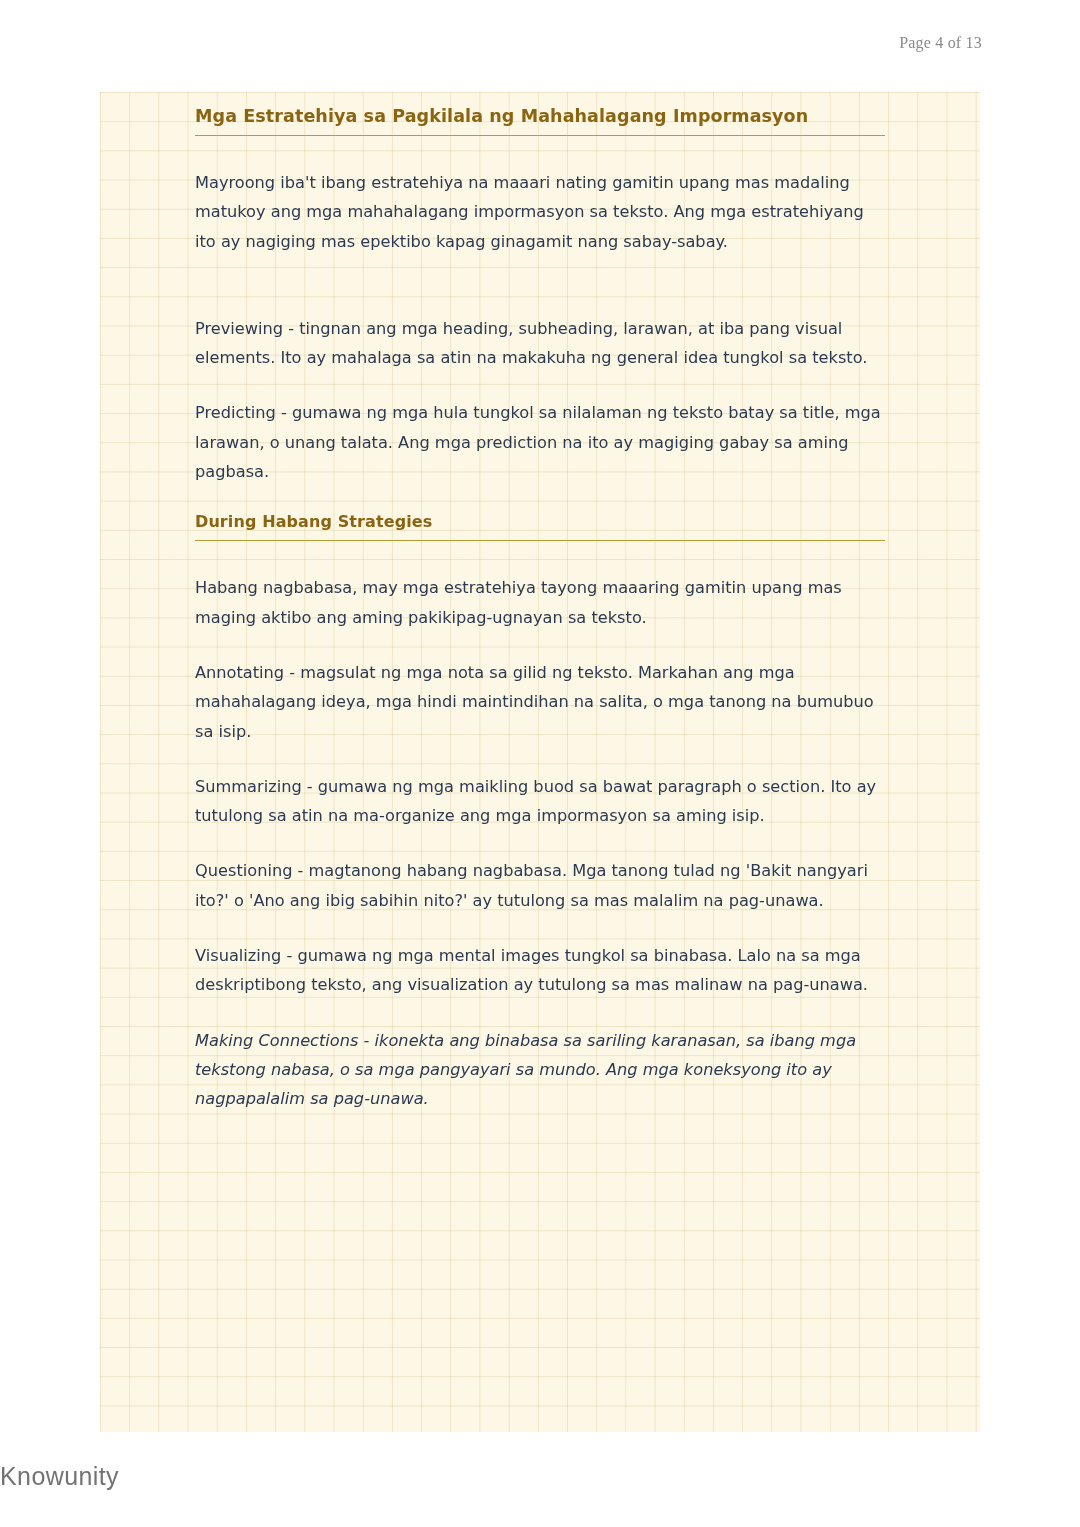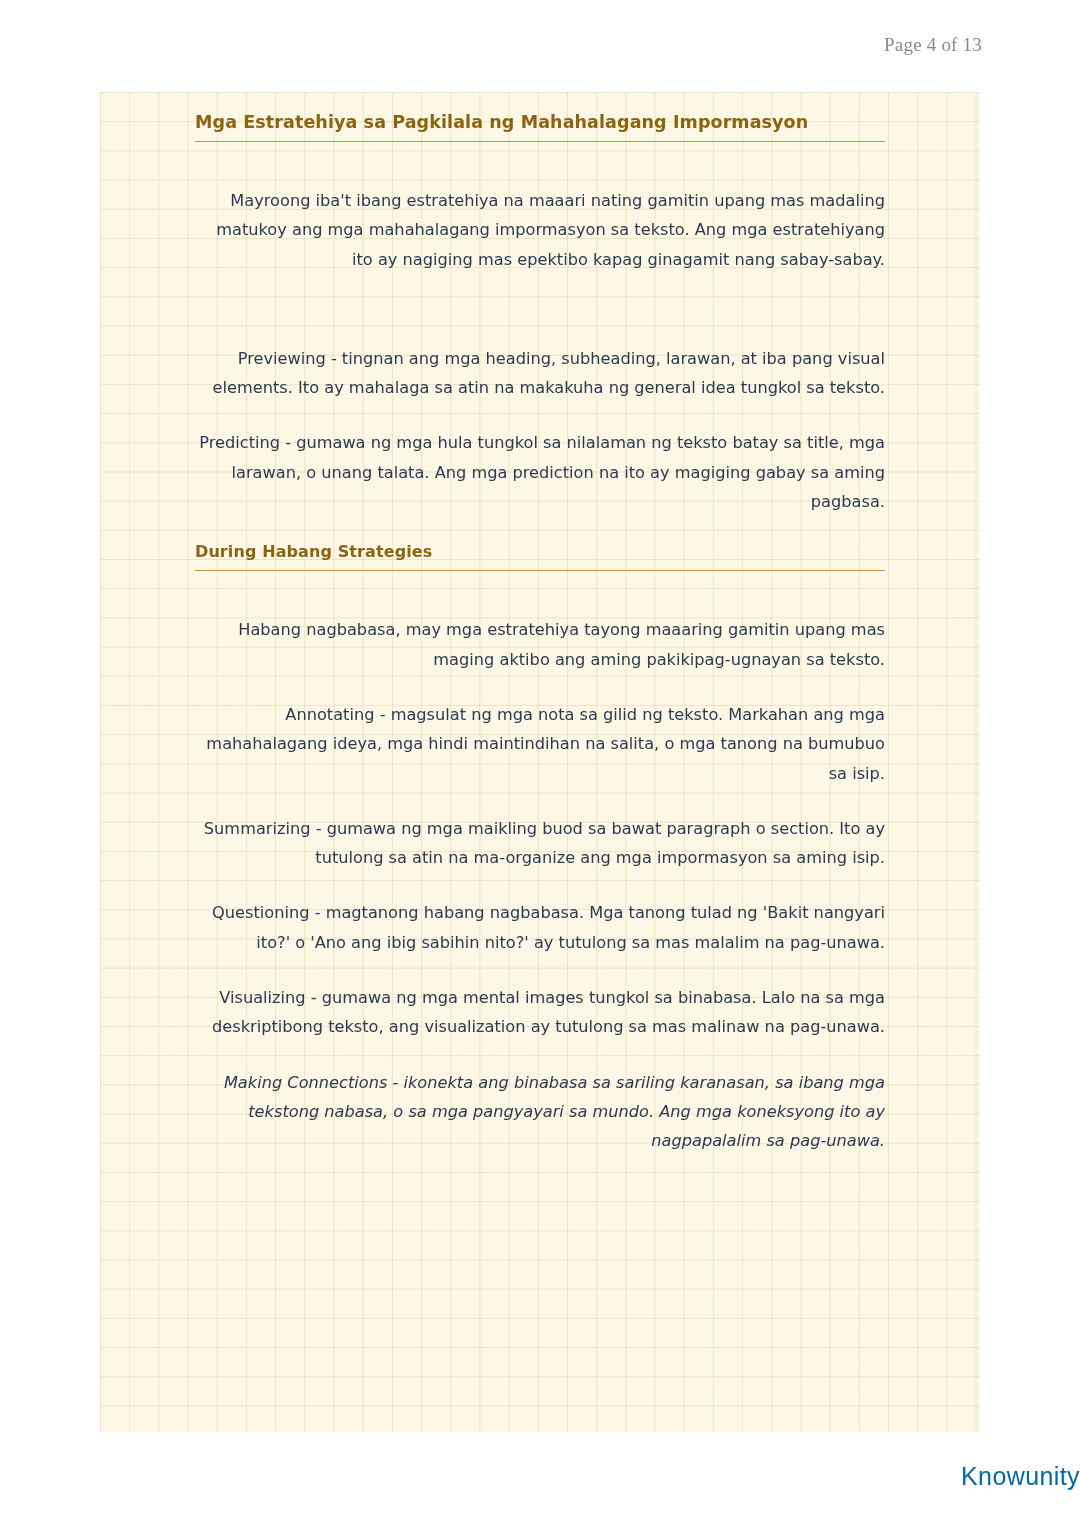--- a/index.html
+++ b/index.html
@@ -19,21 +19,21 @@
     height: 1527px;
     position: relative;
     background: #ffffff;
     box-sizing: border-box;
   }
   .page-header {
     position: absolute;
     top: 34px;
     right: 98px;
     font-family: "Liberation Serif", serif;
-    font-size: 19px;
+    font-size: 16px;
     color: #8a8a8a;
     letter-spacing: 0.2px;
   }
   .sheet {
     position: absolute;
     left: 100px;
     top: 92px;
     width: 880px;
     height: 1340px;
     background: #fdf8e6;
@@ -48,51 +48,51 @@
     position: absolute;
     left: 95px;
     top: 0;
     width: 690px;
   }
   h2.section-title {
     font-size: 17.5px;
     font-weight: bold;
     color: #8a6410;
     margin: 0;
-    padding: 20px 0 9px 0;
+    padding: 14px 0 9px 0;
     border-bottom: 1.6px solid #b99a33;
     letter-spacing: 0.1px;
   }
   h3.sub-title {
     font-size: 16px;
     font-weight: bold;
     color: #8a6410;
     margin: 0;
     padding: 0 0 9px 0;
     border-bottom: 1.6px solid #b99a33;
     letter-spacing: 0.1px;
   }
   .spacer-after-rule { height: 28px; }
   p.para {
     font-size: 16.2px;
     line-height: 29.3px;
     color: #2b3a52;
-    margin: 16px 0 26px 0;
-    text-align: right;
+    margin: 4px 0 26px 0;
+    text-align: left;
   }
   p.para:last-child { margin-bottom: 0; font-style: italic; }
   .footer-brand {
     position: absolute;
     left: 0;
     right: 0;
     top: 1462px;
-    text-align: right;
+    text-align: left;
     font-family: "Liberation Sans", sans-serif;
     font-size: 25px;
-    color: #0369a1;
+    color: #737373;
     letter-spacing: 0.4px;
   }
 </style>
 </head>
 <body>
 
 <div class="page">
 
   <div class="page-header">Page 4 of 13</div>
 

